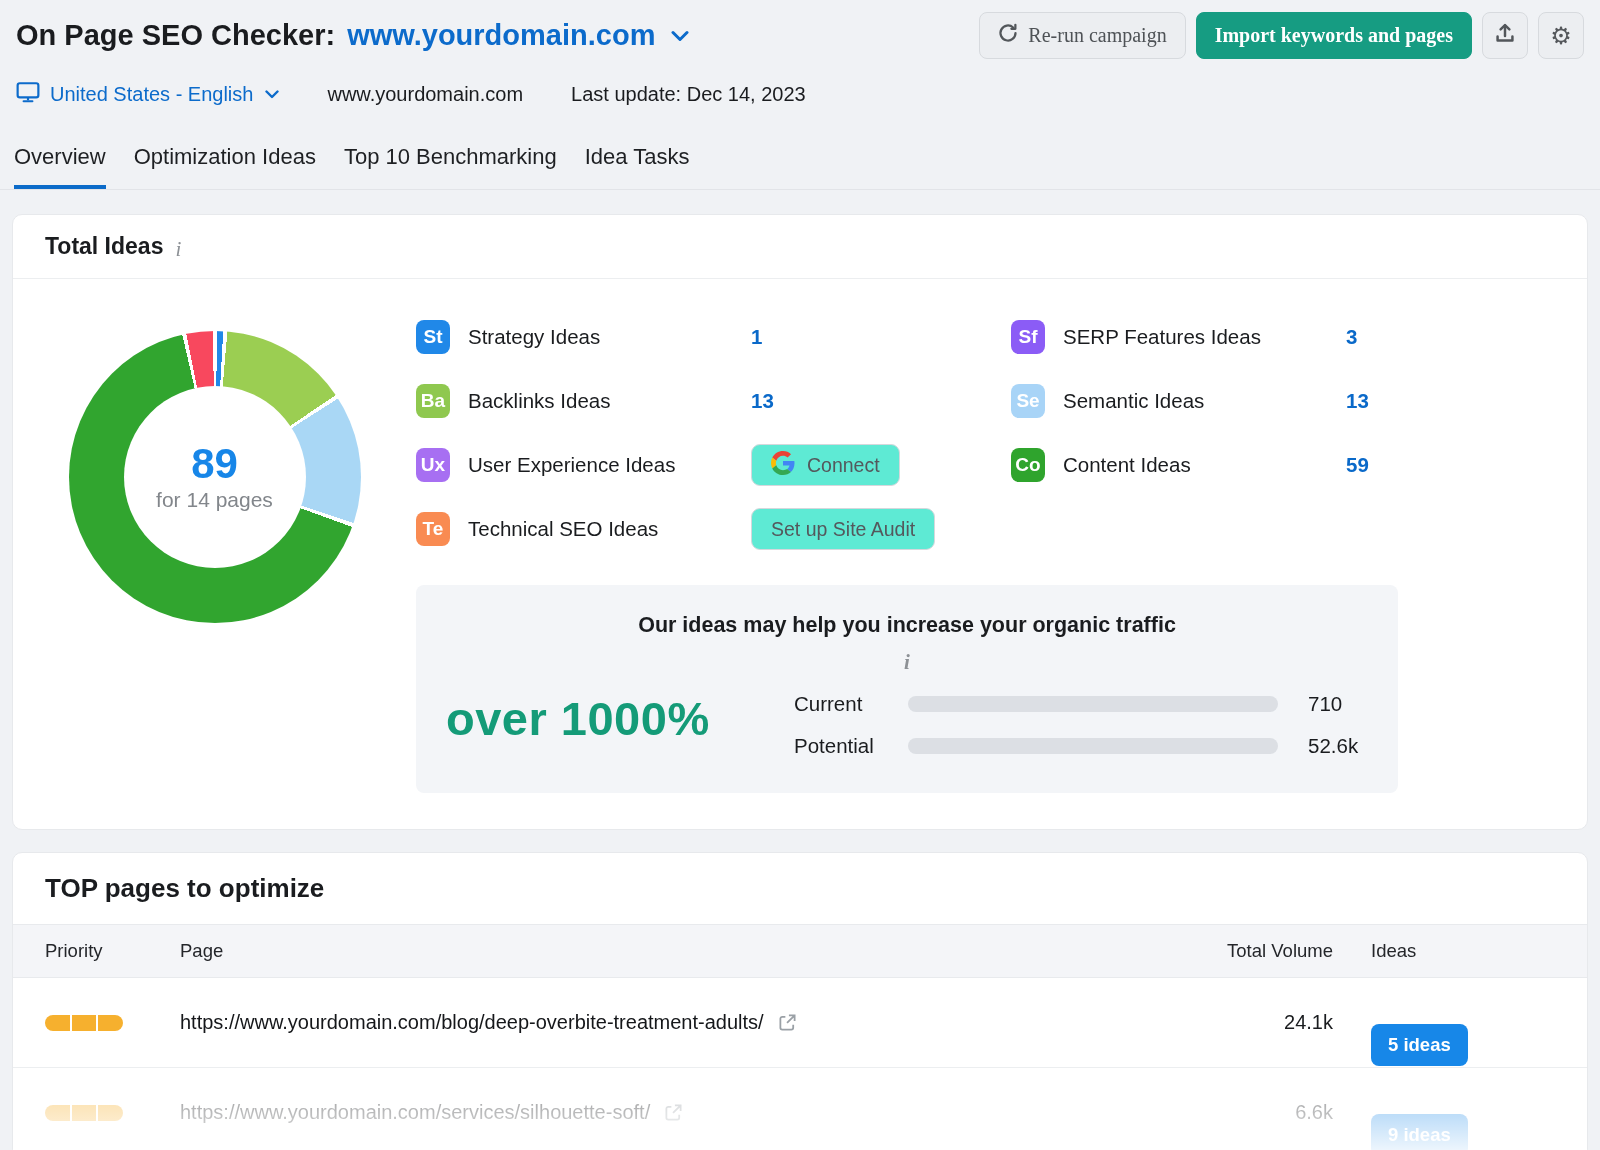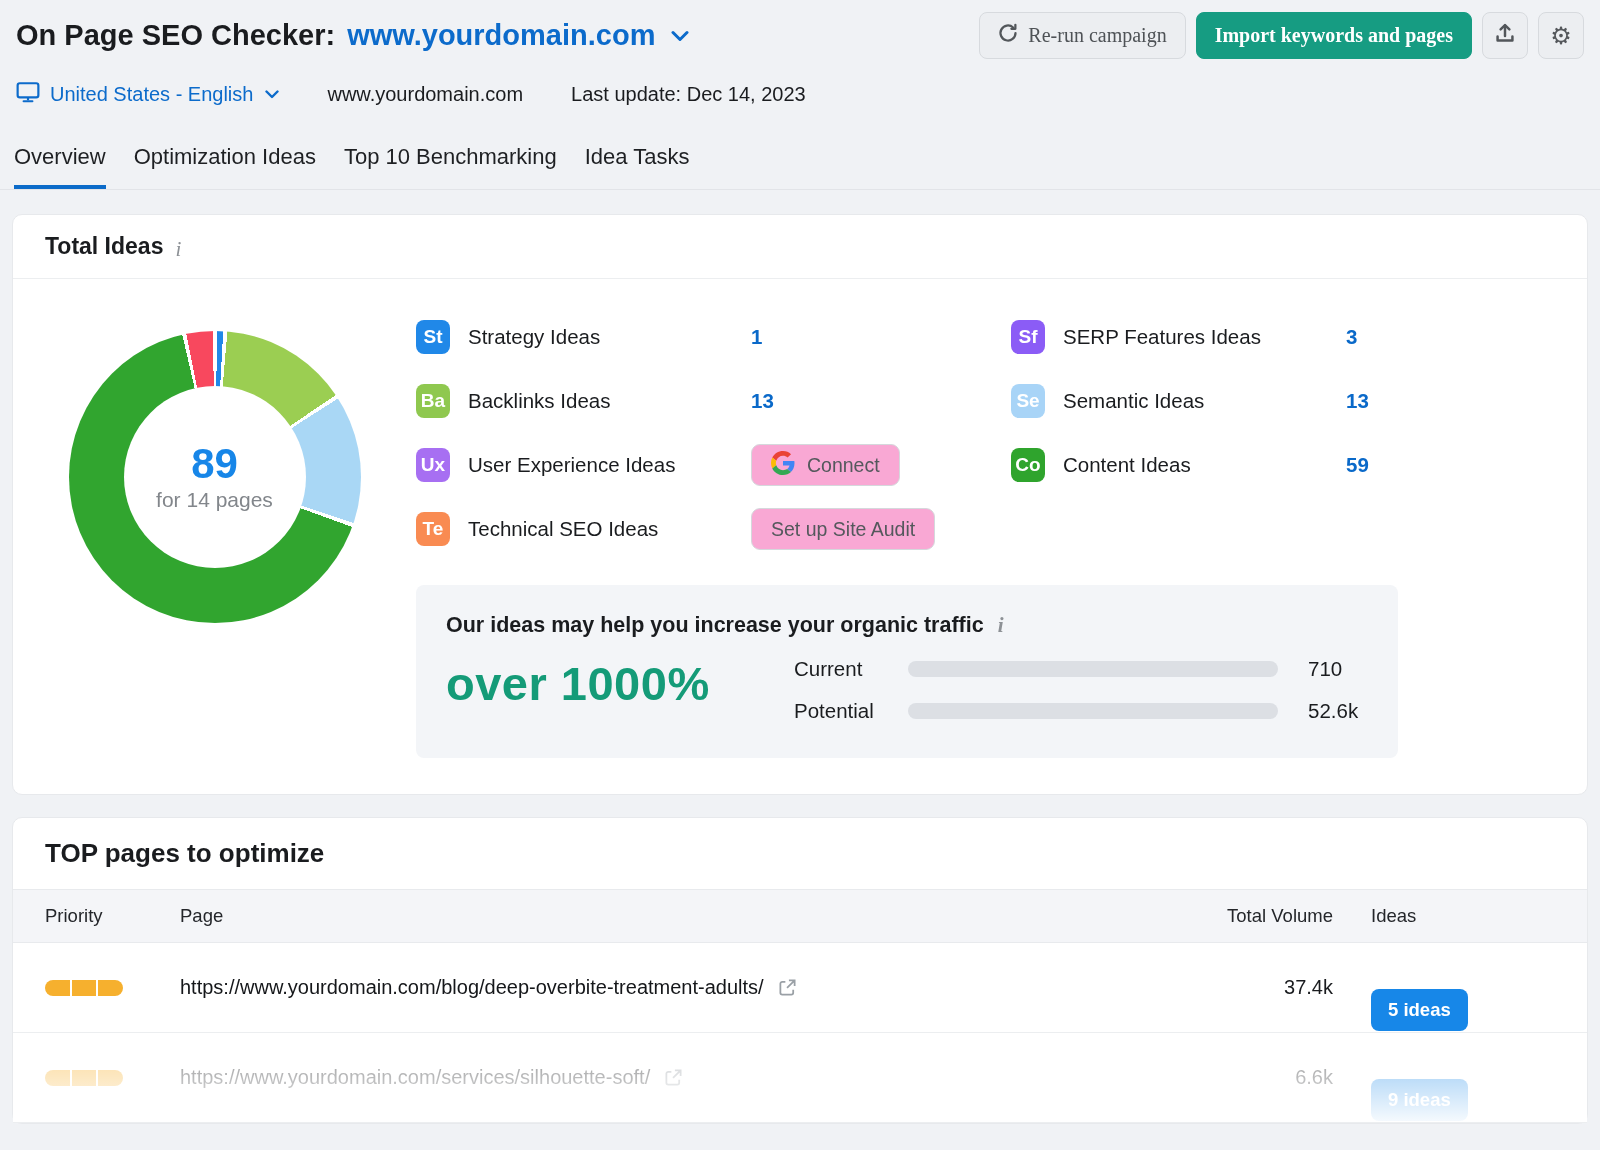--- a/index.html
+++ b/index.html
@@ -49,25 +49,25 @@
 
   .right-side { flex: 1; padding-top: 36px; }
   .cols { display: flex; }
   .left-col { width: 595px; }
   .right-col { flex: 1; }
   .idea-row { display: flex; align-items: center; height: 44px; margin-bottom: 20px; position: relative; }
   .badge { width: 34px; height: 34px; border-radius: 8px; color: #fff; font-weight: bold; font-size: 19px; display: flex; align-items: center; justify-content: center; flex: none; }
   .idea-label { margin-left: 18px; font-size: 20.5px; color: #1A1C1F; }
   .idea-val { position: absolute; left: 335px; font-size: 20.5px; font-weight: bold; color: #0A69C9; }
   .idea-action { position: absolute; left: 335px; }
-  .btn-outline { display: inline-flex; align-items: center; gap: 12px; height: 42px; padding: 0 19px; background: #f9a8d4; border: 1px solid #D5D8DC; border-radius: 9px; font-size: 19.5px; color: #54585C; cursor: pointer; font-family: inherit; }
+  .btn-outline { display: inline-flex; align-items: center; gap: 12px; height: 42px; padding: 0 19px; background: #5eead4; border: 1px solid #D5D8DC; border-radius: 9px; font-size: 19.5px; color: #54585C; cursor: pointer; font-family: inherit; }
 
   
   .traffic-panel { margin-top: 14px; width: 982px; background: #F3F5F8; border-radius: 8px; padding: 28px 30px 26px; }
-  .tp-title { display: flex; align-items: center; gap: 14px; font-size: 21.5px; font-weight: bold; }
+  .tp-title { display: flex; align-items: center; gap: 14px; font-size: 21.5px; font-weight: bold; flex-direction: column; }
   .tp-body { display: flex; margin-top: 8px; }
   .tp-highlight { width: 348px; font-size: 47px; font-weight: bold; color: #149B78; padding-top: 10px; letter-spacing: 0.5px; }
   .tp-bars { flex: 1; padding-top: 2px; }
   .bar-row { display: flex; align-items: center; height: 42px; }
   .bar-label { width: 114px; font-size: 20.5px; }
   .bar-track { width: 370px; height: 16px; border-radius: 8px; overflow: hidden; position: relative; }
   .bar-fill { height: 100%; border-radius: 8px; }
   .bar-val { margin-left: 30px; font-size: 20.5px; }
 
   
@@ -279,21 +279,21 @@
       <span class="page-url">
         <span>https://www.yourdomain.com/blog/deep-overbite-treatment-adults/</span>
         <span class="ext-link">
           <svg width="19" height="19" viewBox="0 0 16 16">
               <path d="M6.2 3.2H3.6A1.6 1.6 0 0 0 2 4.8v7.6A1.6 1.6 0 0 0 3.6 14h7.6a1.6 1.6 0 0 0 1.6-1.6V9.8" fill="none" stroke="#9AA0A6" stroke-width="1.5"></path>
               <path d="M9.2 2h4.8v4.8M13.6 2.4 7.6 8.4" fill="none" stroke="#9AA0A6" stroke-width="1.5"></path>
             </svg>
         </span>
       </span>
     </span>
-    <span class="td-volume">37.4k</span>
+    <span class="td-volume">24.1k</span>
     <span class="td-ideas">
       <button class="ideas-btn" style="background: rgb(23, 135, 232);">5 ideas</button>
     </span>
   </div>
 
   <div class="table-row faded">
     <span class="td-priority">
       <span class="pill">
         <span class="seg" style="background: rgb(246, 176, 46);"></span>
         <span class="seg" style="background: rgb(246, 176, 46);"></span>

